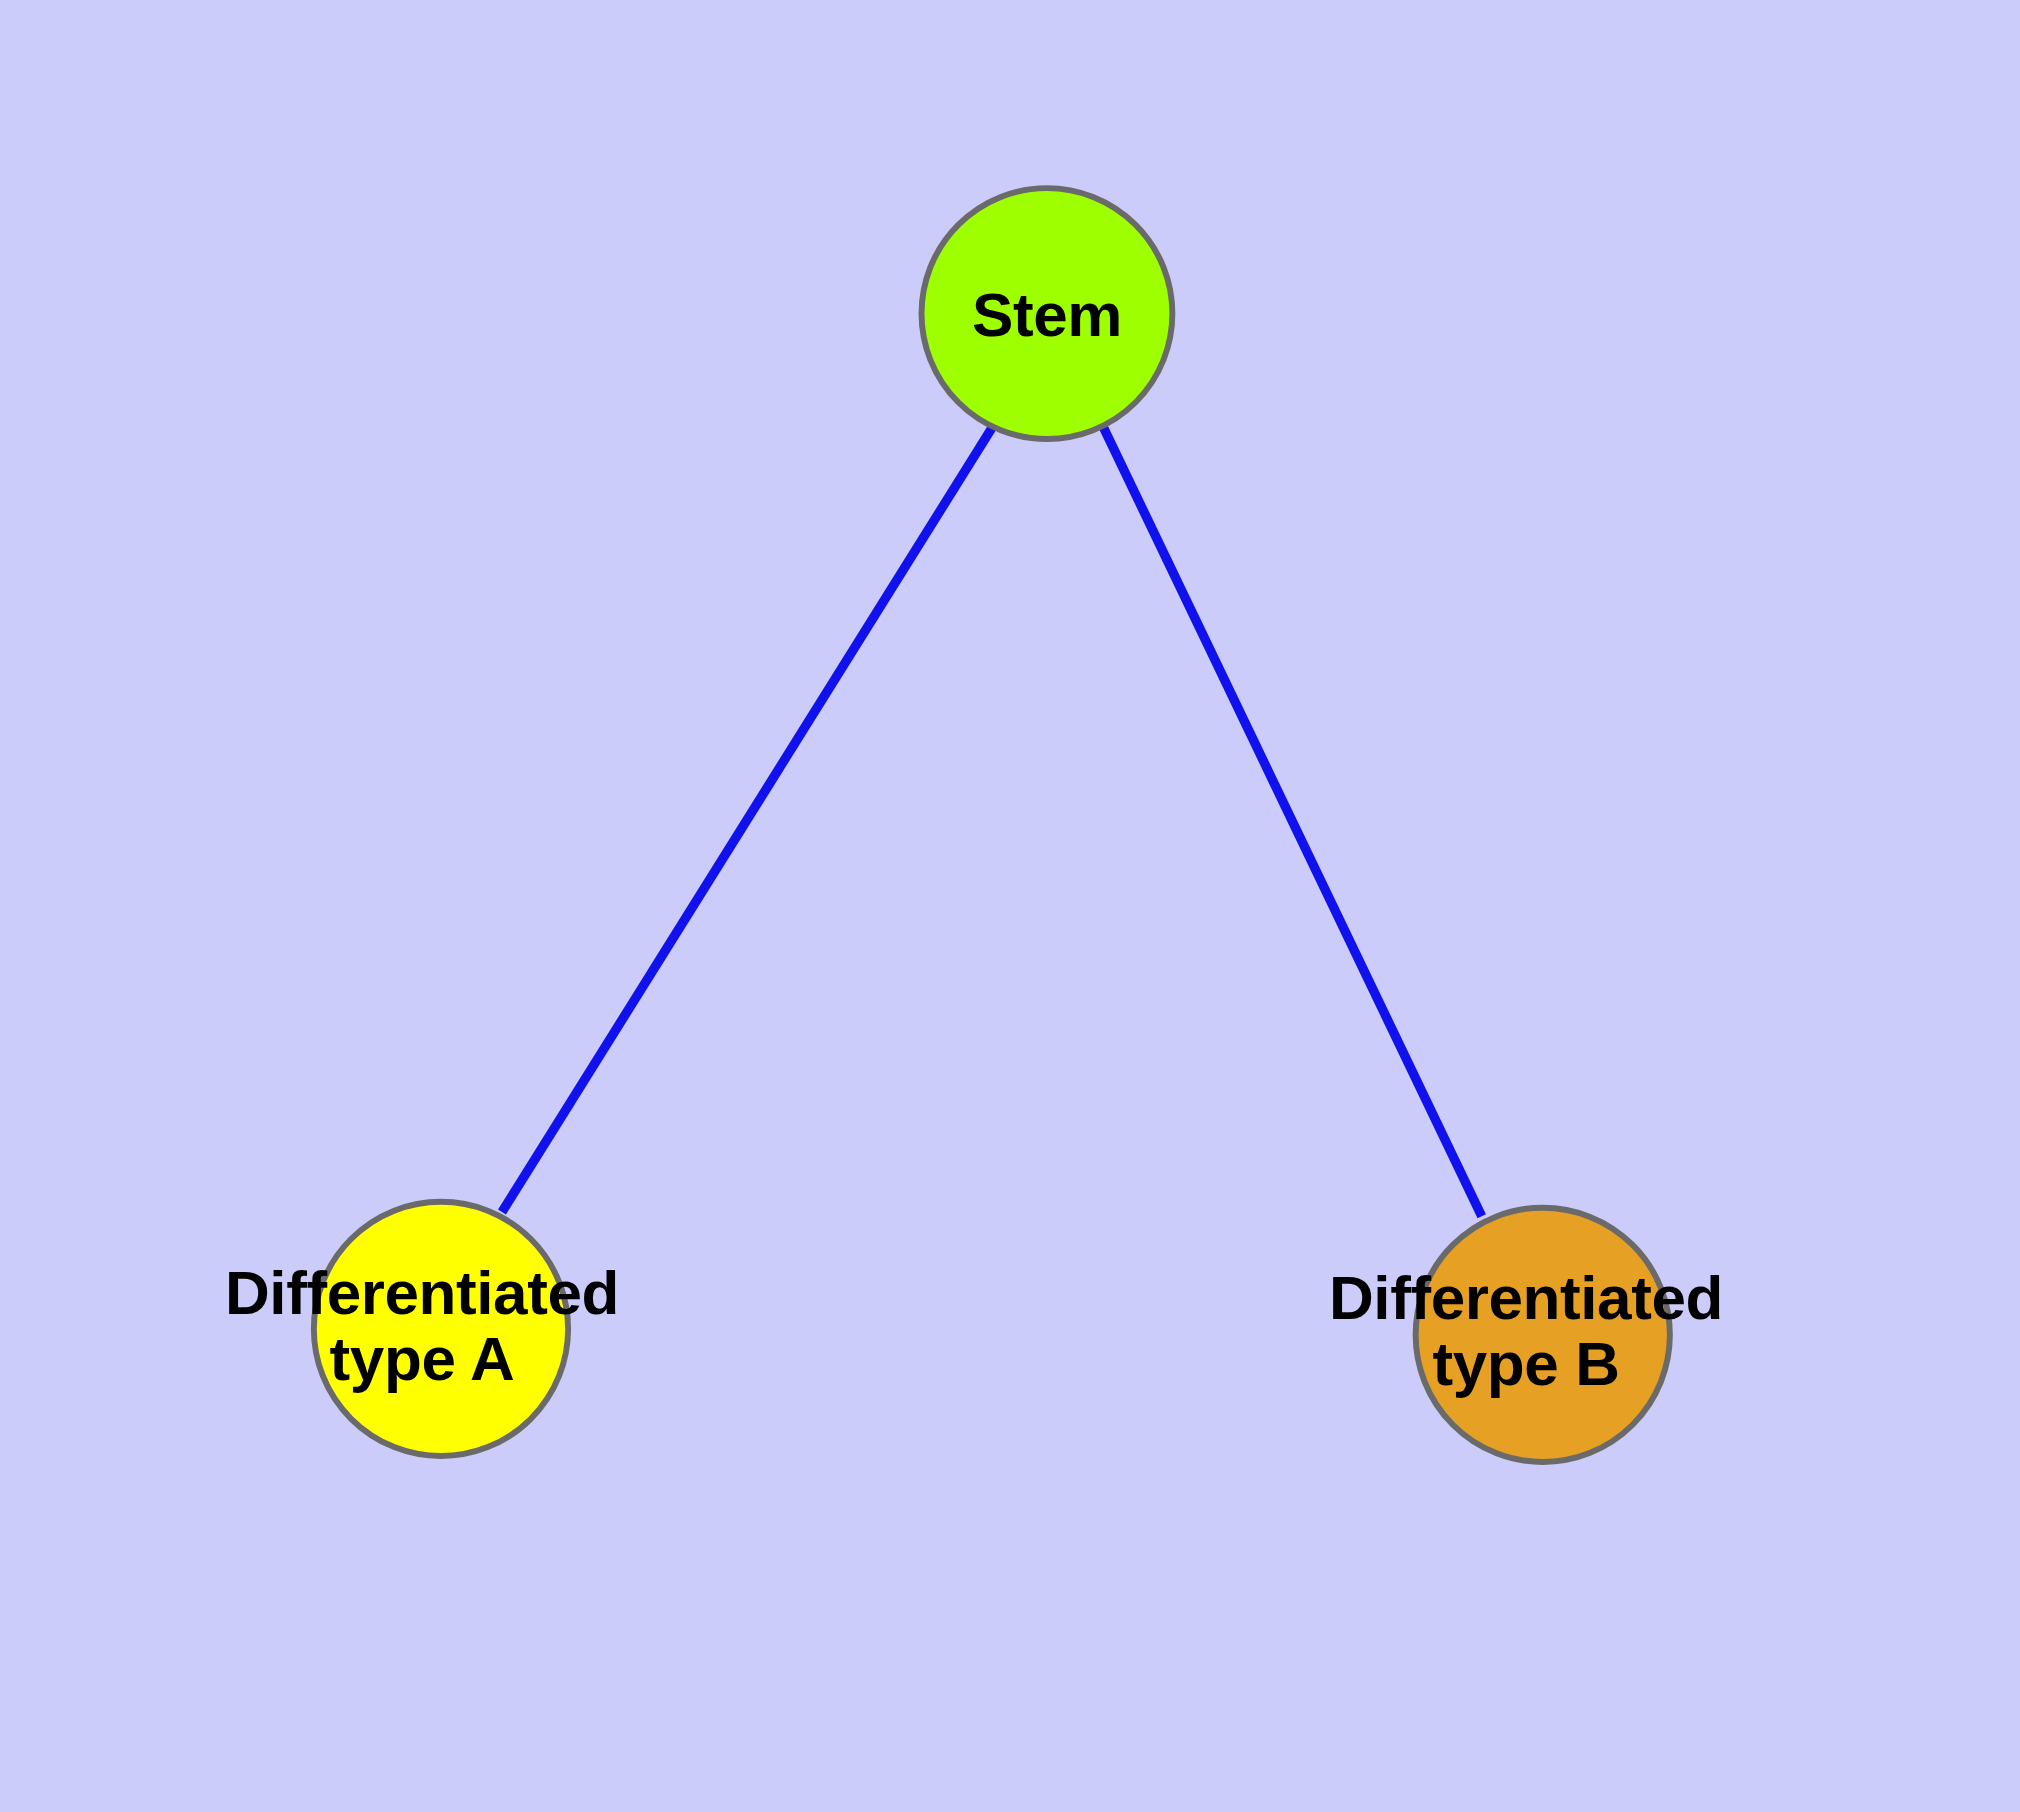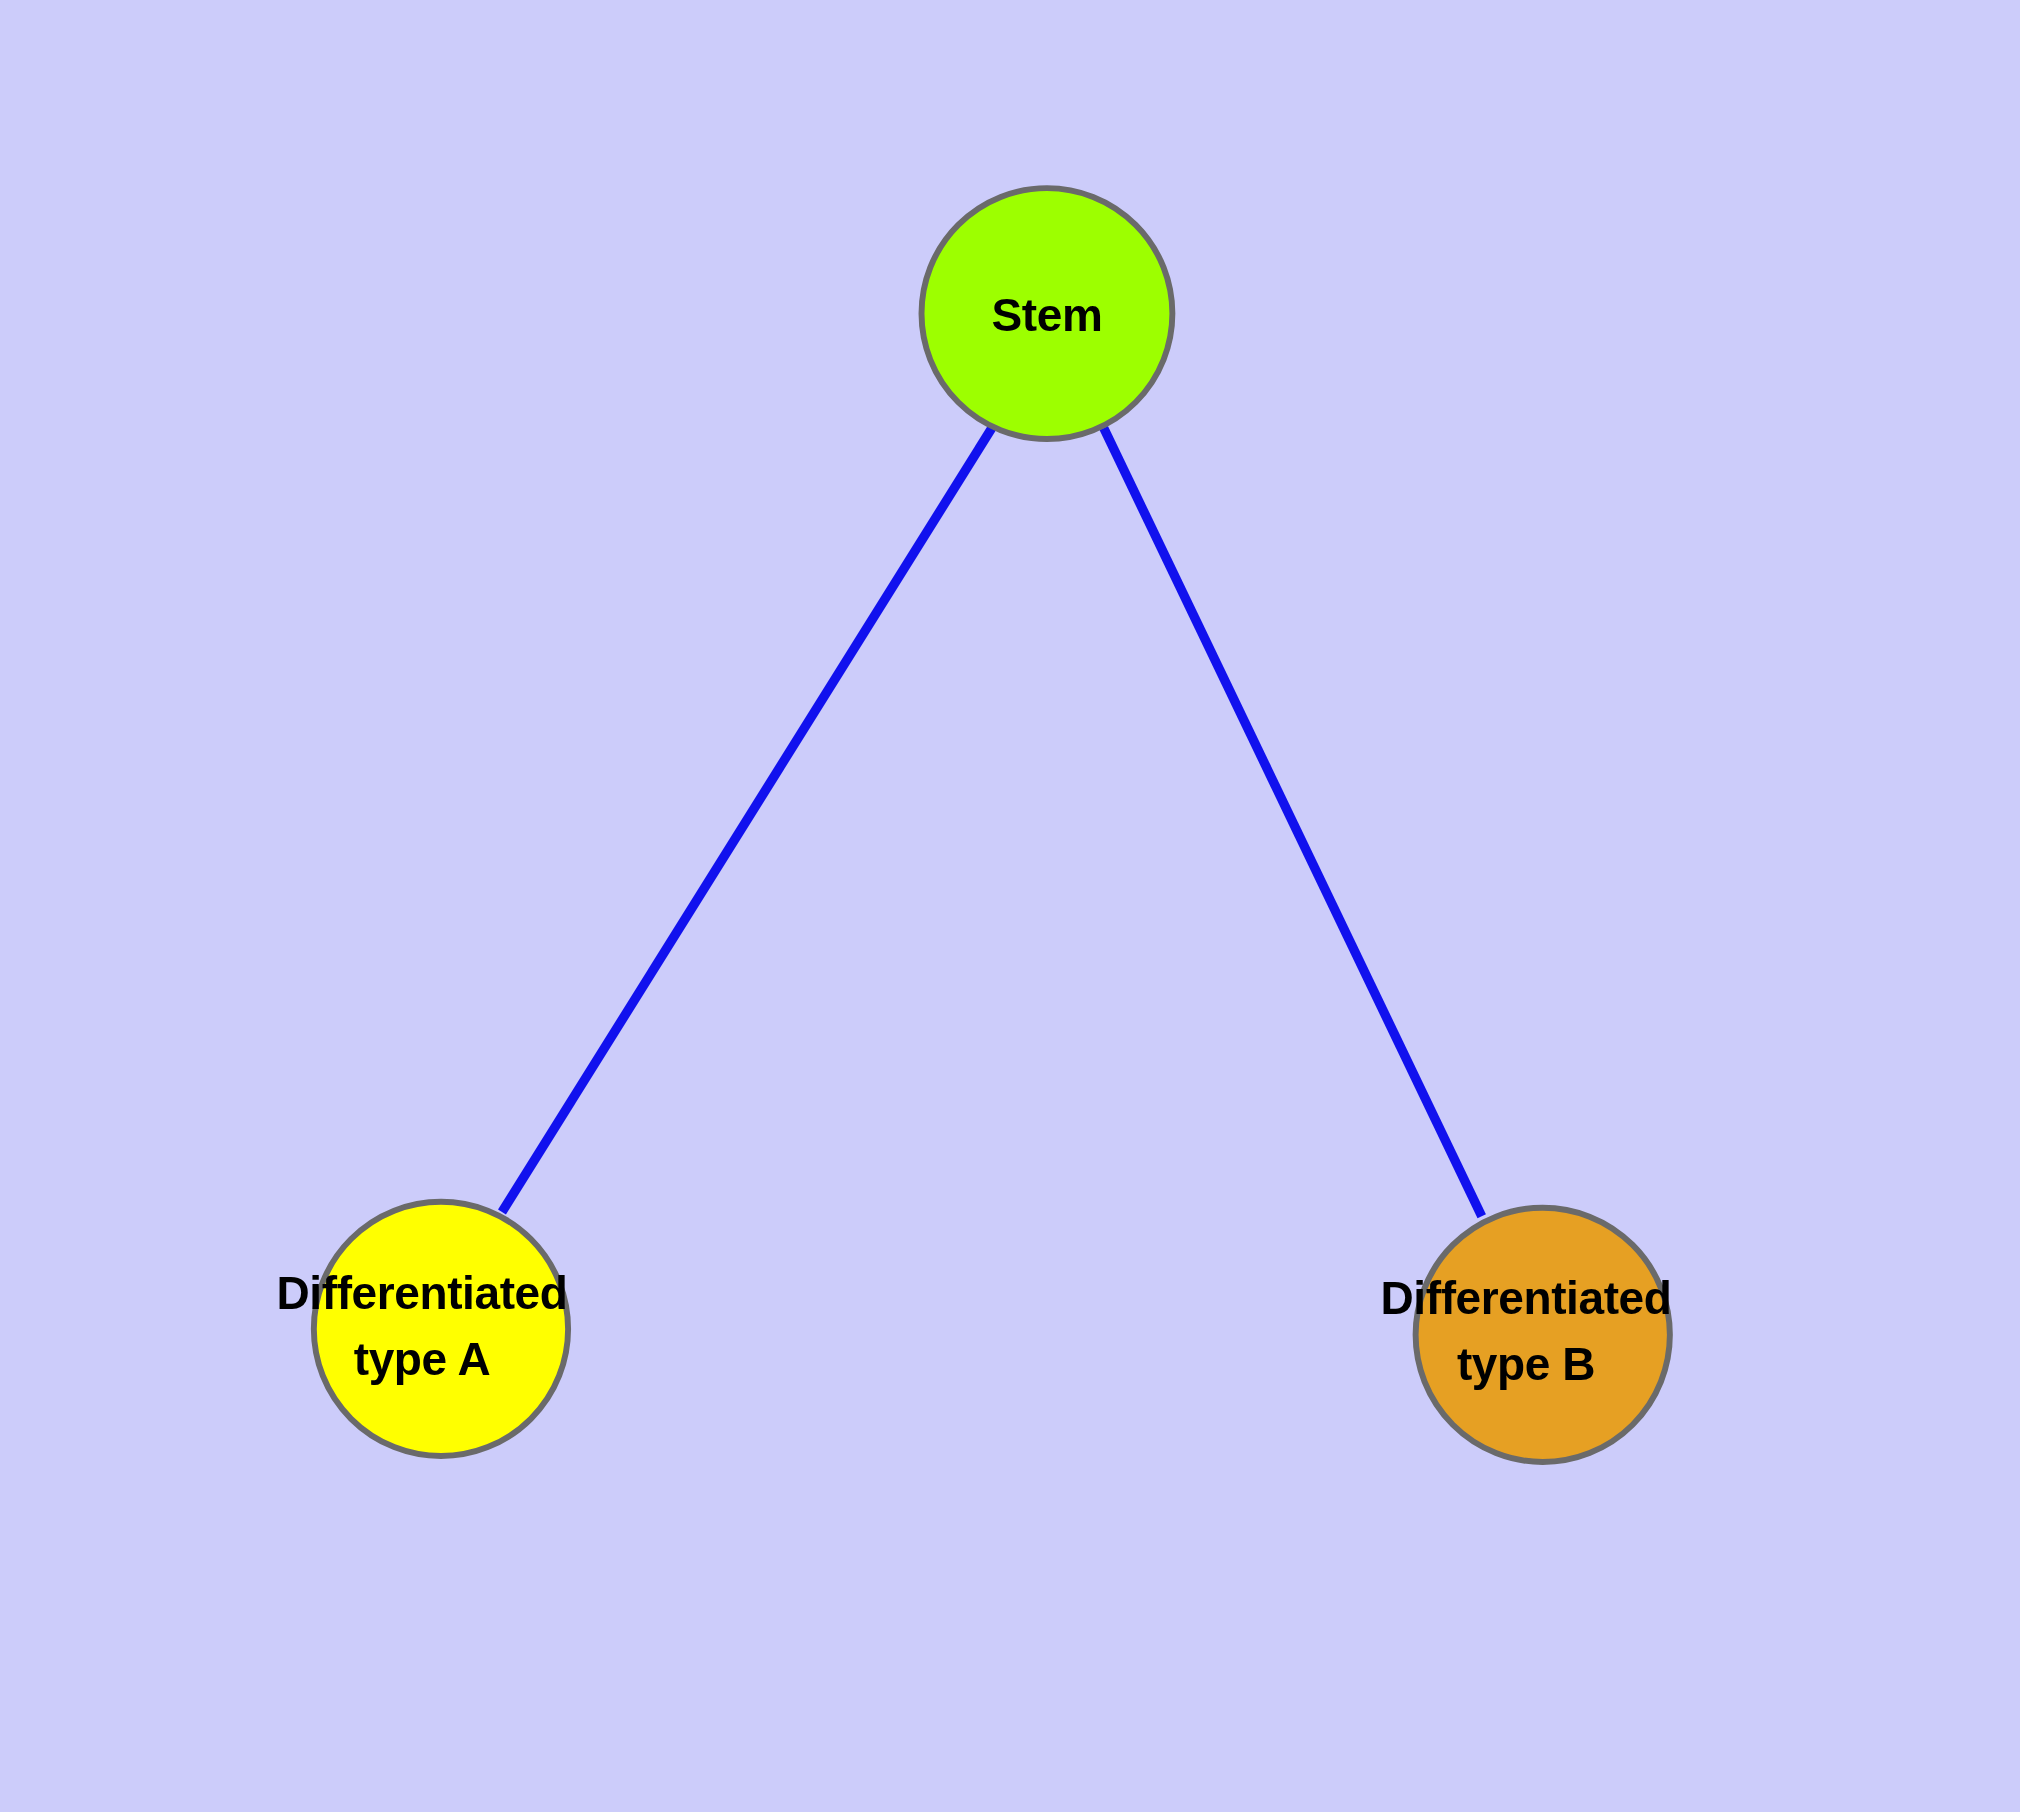--- a/index.html
+++ b/index.html
@@ -29,21 +29,21 @@
     fill: none;
   }
   .node-circle {
     stroke: #6a6a6a;
     stroke-width: 7;
   }
   .node-label {
     position: absolute;
     color: #000000;
     font-weight: bold;
-    font-size: 46px;
+    font-size: 62px;
     line-height: 66px;
     text-align: center;
     white-space: pre;
     letter-spacing: -0.4px;
     transform: translate(-50%, -50%);
     pointer-events: none;
     user-select: none;
   }
 </style>
 </head>

